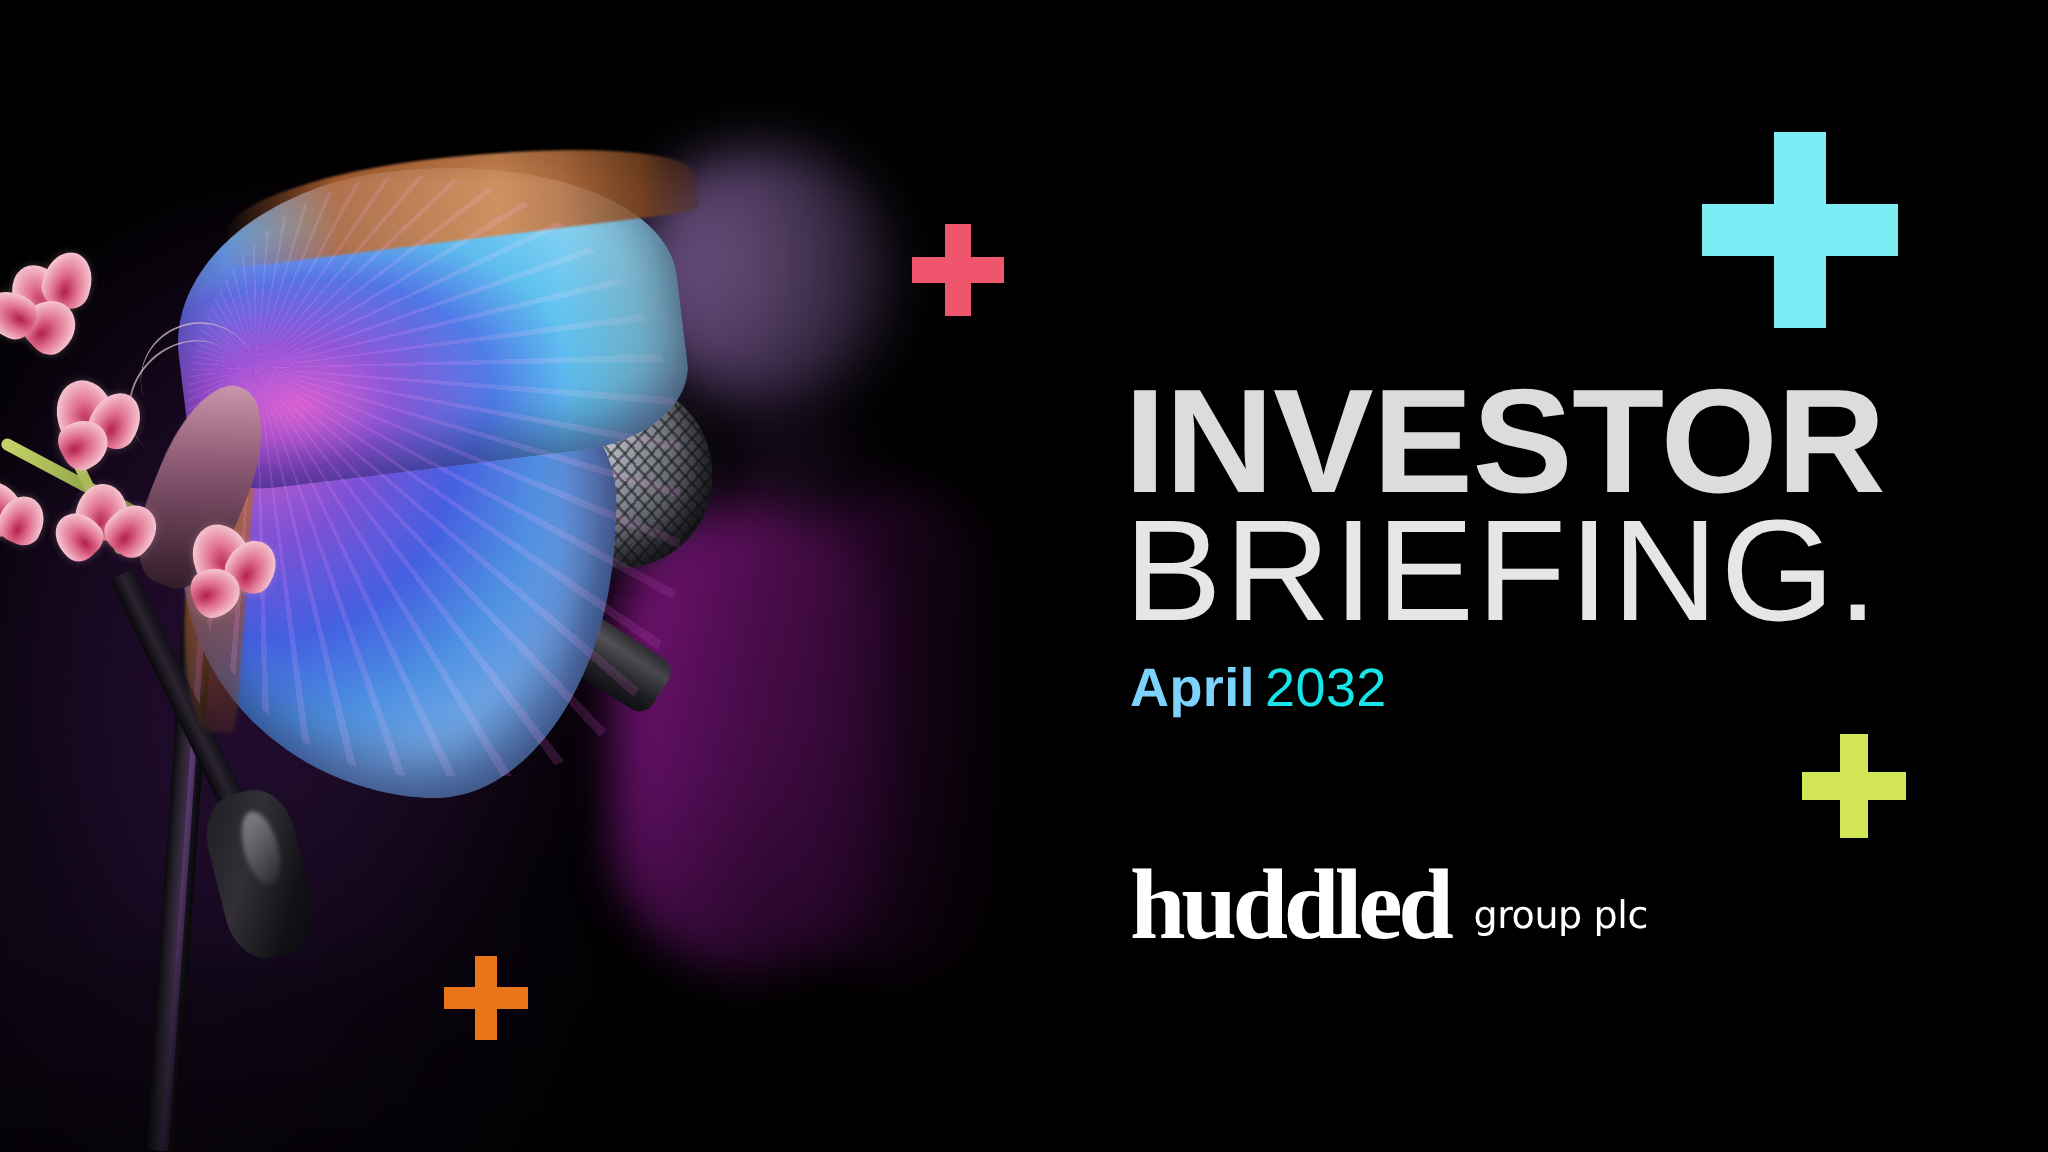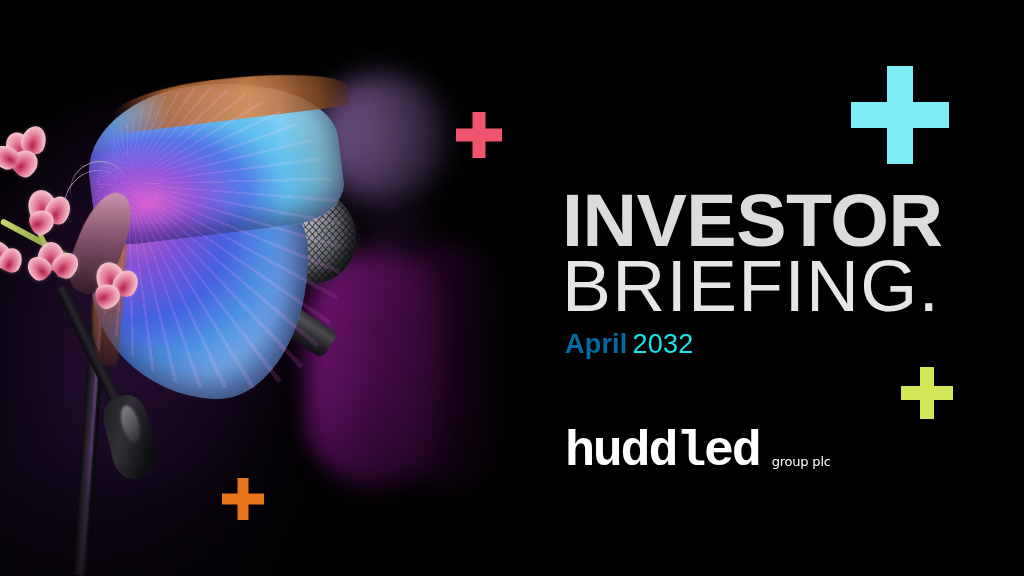--- a/index.html
+++ b/index.html
@@ -238,31 +238,31 @@
     position:absolute; left:0; top:252px;
     font-size:72px; line-height:.95; font-weight:300;
     letter-spacing:1.2px; color:#e6e6e6;
     font-family:"Liberation Sans", sans-serif;
     transform:scaleX(1.02); transform-origin:left center;
   }
   .subtitle {
     position:absolute; left:3px; top:329px;
     font-size:27px; letter-spacing:.2px; white-space:nowrap;
   }
-  .subtitle .mo { font-weight:700; color:#0369a1; }
+  .subtitle .mo { font-weight:700; color:#7dd3fc; }
   .subtitle .yr { font-weight:400; color:#17e3e8; margin-left:5px; }
 
   
   .logo { position:absolute; left:3px; top:427px; display:flex; align-items:flex-end; }
   .logo-word {
     font-size:50px; font-weight:700; letter-spacing:-2.2px; color:#ffffff;
-    line-height:1; font-family:Liberation Mono, monospace;
+    line-height:1; font-family:Liberation Serif, serif;
   }
   .logo-suffix {
-    font-size:13px; font-weight:400; color:#ffffff; letter-spacing:-.2px;
+    font-size:19px; font-weight:400; color:#ffffff; letter-spacing:-.2px;
     margin-left:12px; margin-bottom:8px; font-family:"DejaVu Sans", sans-serif;
   }
 </style>
 </head>
 <body>
 
 <div class="slide">
 
   <div class="hero">
     <div class="hero-bg"></div>

